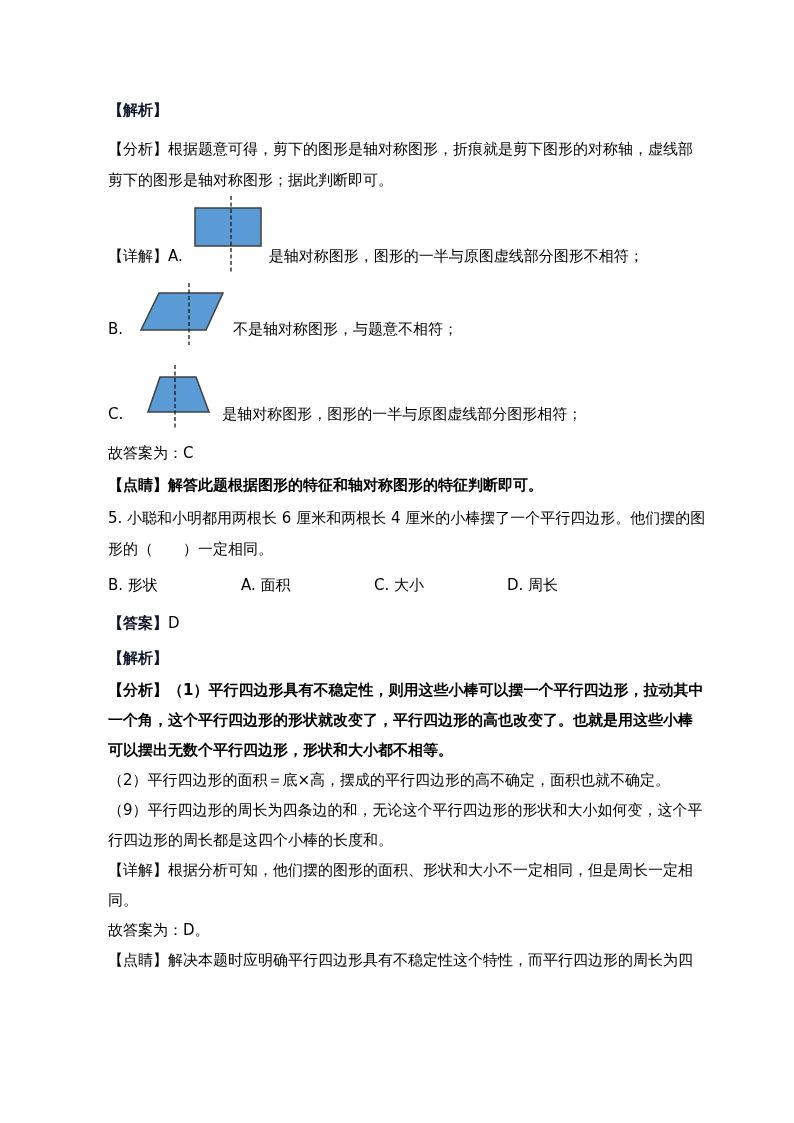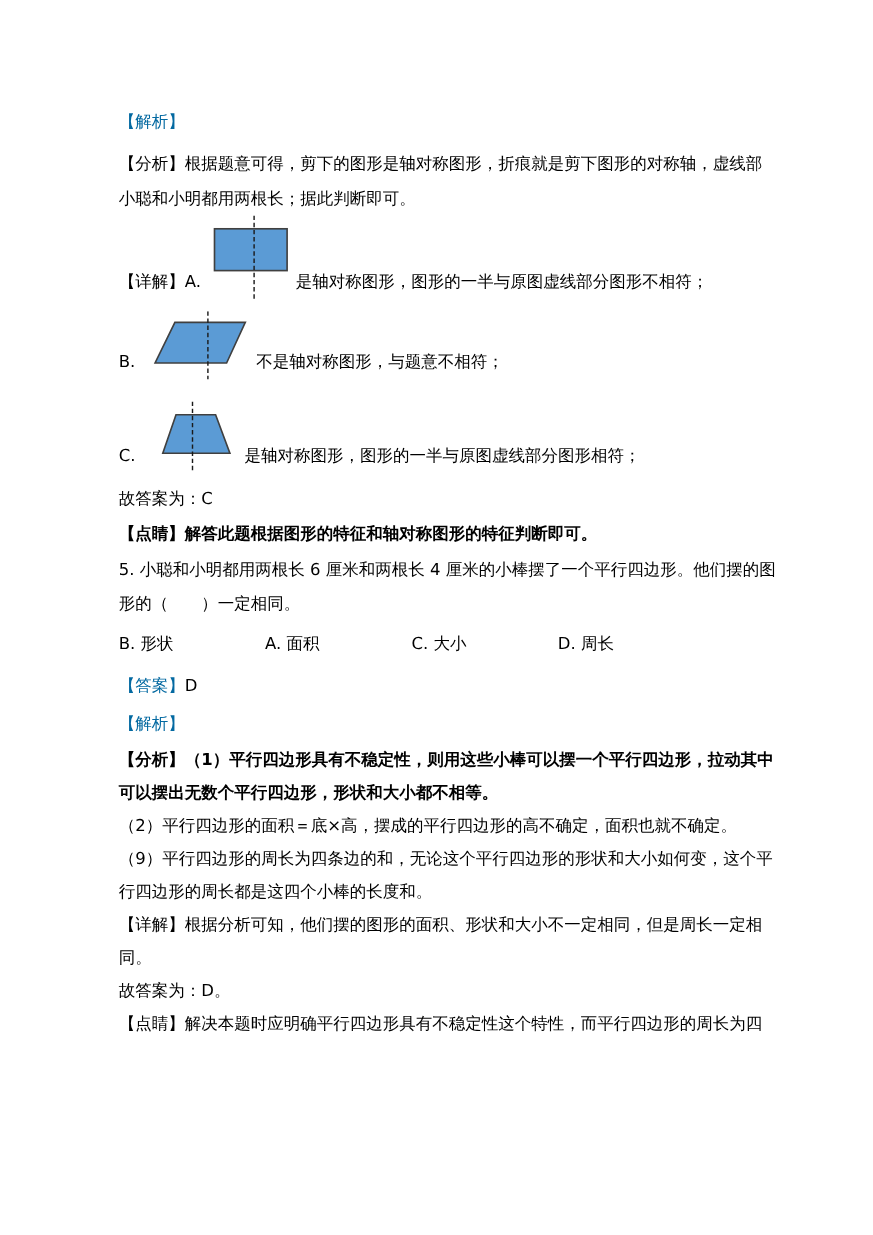--- a/index.html
+++ b/index.html
@@ -8,21 +8,21 @@
     width:794px; height:1123px;
     background:#ffffff;
     overflow:hidden;
     font-family:"DejaVu Sans","Liberation Sans",sans-serif;
     font-size:15px;
     color:#000000;
   }
   .content { padding:95px 80px 0 108px; }
   .line { line-height:31px; white-space:nowrap; }
   .lh30 .line, .line.lh30 { line-height:30px; }
-  .blue { color:#0369a1; }
+  .blue { color:#0f172a;font-weight:bold; }
   .figrow { display:flex; align-items:flex-end;text-align:center; }
   .figrow .line { white-space:nowrap; }
   .figrow svg { display:block; flex:0 0 auto; }
   .shape { fill:#5B9BD5; stroke:#404040; stroke-width:1.5; }
   .shape-final { fill:#5B9BD5; stroke:#41719C; stroke-width:1.5; }
   .dash { stroke:#1a1a1a; stroke-width:1.3; stroke-dasharray:4 2.5; fill:none; }
   .options { display:flex; margin-top:5px; }
   .options .opt { width:133px; line-height:31px; white-space:nowrap; }
   .mt0{margin-top:0;} .mt1{margin-top:1px;font-weight:bold;} .mt2{margin-top:2px;} .mt4{margin-top:4px;} .mt7{margin-top:7px;} .mt8{margin-top:8px;} .mt11{margin-top:11px;}
   .mt12{margin-top:12px;} .mt20{margin-top:20px;}
@@ -30,21 +30,21 @@
 </head>
 <body>
 
 <div class="page">
   <div class="content">
 
     <div class="line blue">【解析】</div>
 
     <div class="mt8">
       <div class="line">【分析】根据题意可得，剪下的图形是轴对称图形，折痕就是剪下图形的对称轴，虚线部</div>
-      <div class="line">小聪和小明都用两根长；据此判断即可。</div>
+      <div class="line">剪下的图形是轴对称图形；据此判断即可。</div>
     </div>
 
     <div class="figrow mt0">
       <span class="line">【详解】A.</span>
       <svg width="80" height="76" viewBox="0 0 80 76" style="margin-left:4px;">
         <rect class="shape" x="8" y="12" width="66" height="38"></rect>
         <line class="dash" x1="44" y1="0" x2="44" y2="76"></line>
       </svg>
       <span class="line" style="margin-left:2px;">是轴对称图形，图形的一半与原图虚线部分图形不相符；</span>
     </div>
@@ -84,20 +84,21 @@
     </div>
 
     <div class="line mt7">
       <span class="blue">【答案】</span><span>D</span>
     </div>
 
     <div class="line blue mt4">【解析】</div>
 
     <div class="lh30 mt1">
       <div class="line">【分析】（1）平行四边形具有不稳定性，则用这些小棒可以摆一个平行四边形，拉动其中</div>
+      <div class="line">一个角，这个平行四边形的形状就改变了，平行四边形的高也改变了。也就是用这些小棒</div>
       <div class="line">可以摆出无数个平行四边形，形状和大小都不相等。</div>
     </div>
 
     <div class="line lh30">（2）平行四边形的面积＝底×高，摆成的平行四边形的高不确定，面积也就不确定。</div>
 
     <div class="lh30">
       <div class="line">（9）平行四边形的周长为四条边的和，无论这个平行四边形的形状和大小如何变，这个平</div>
       <div class="line">行四边形的周长都是这四个小棒的长度和。</div>
     </div>
 

